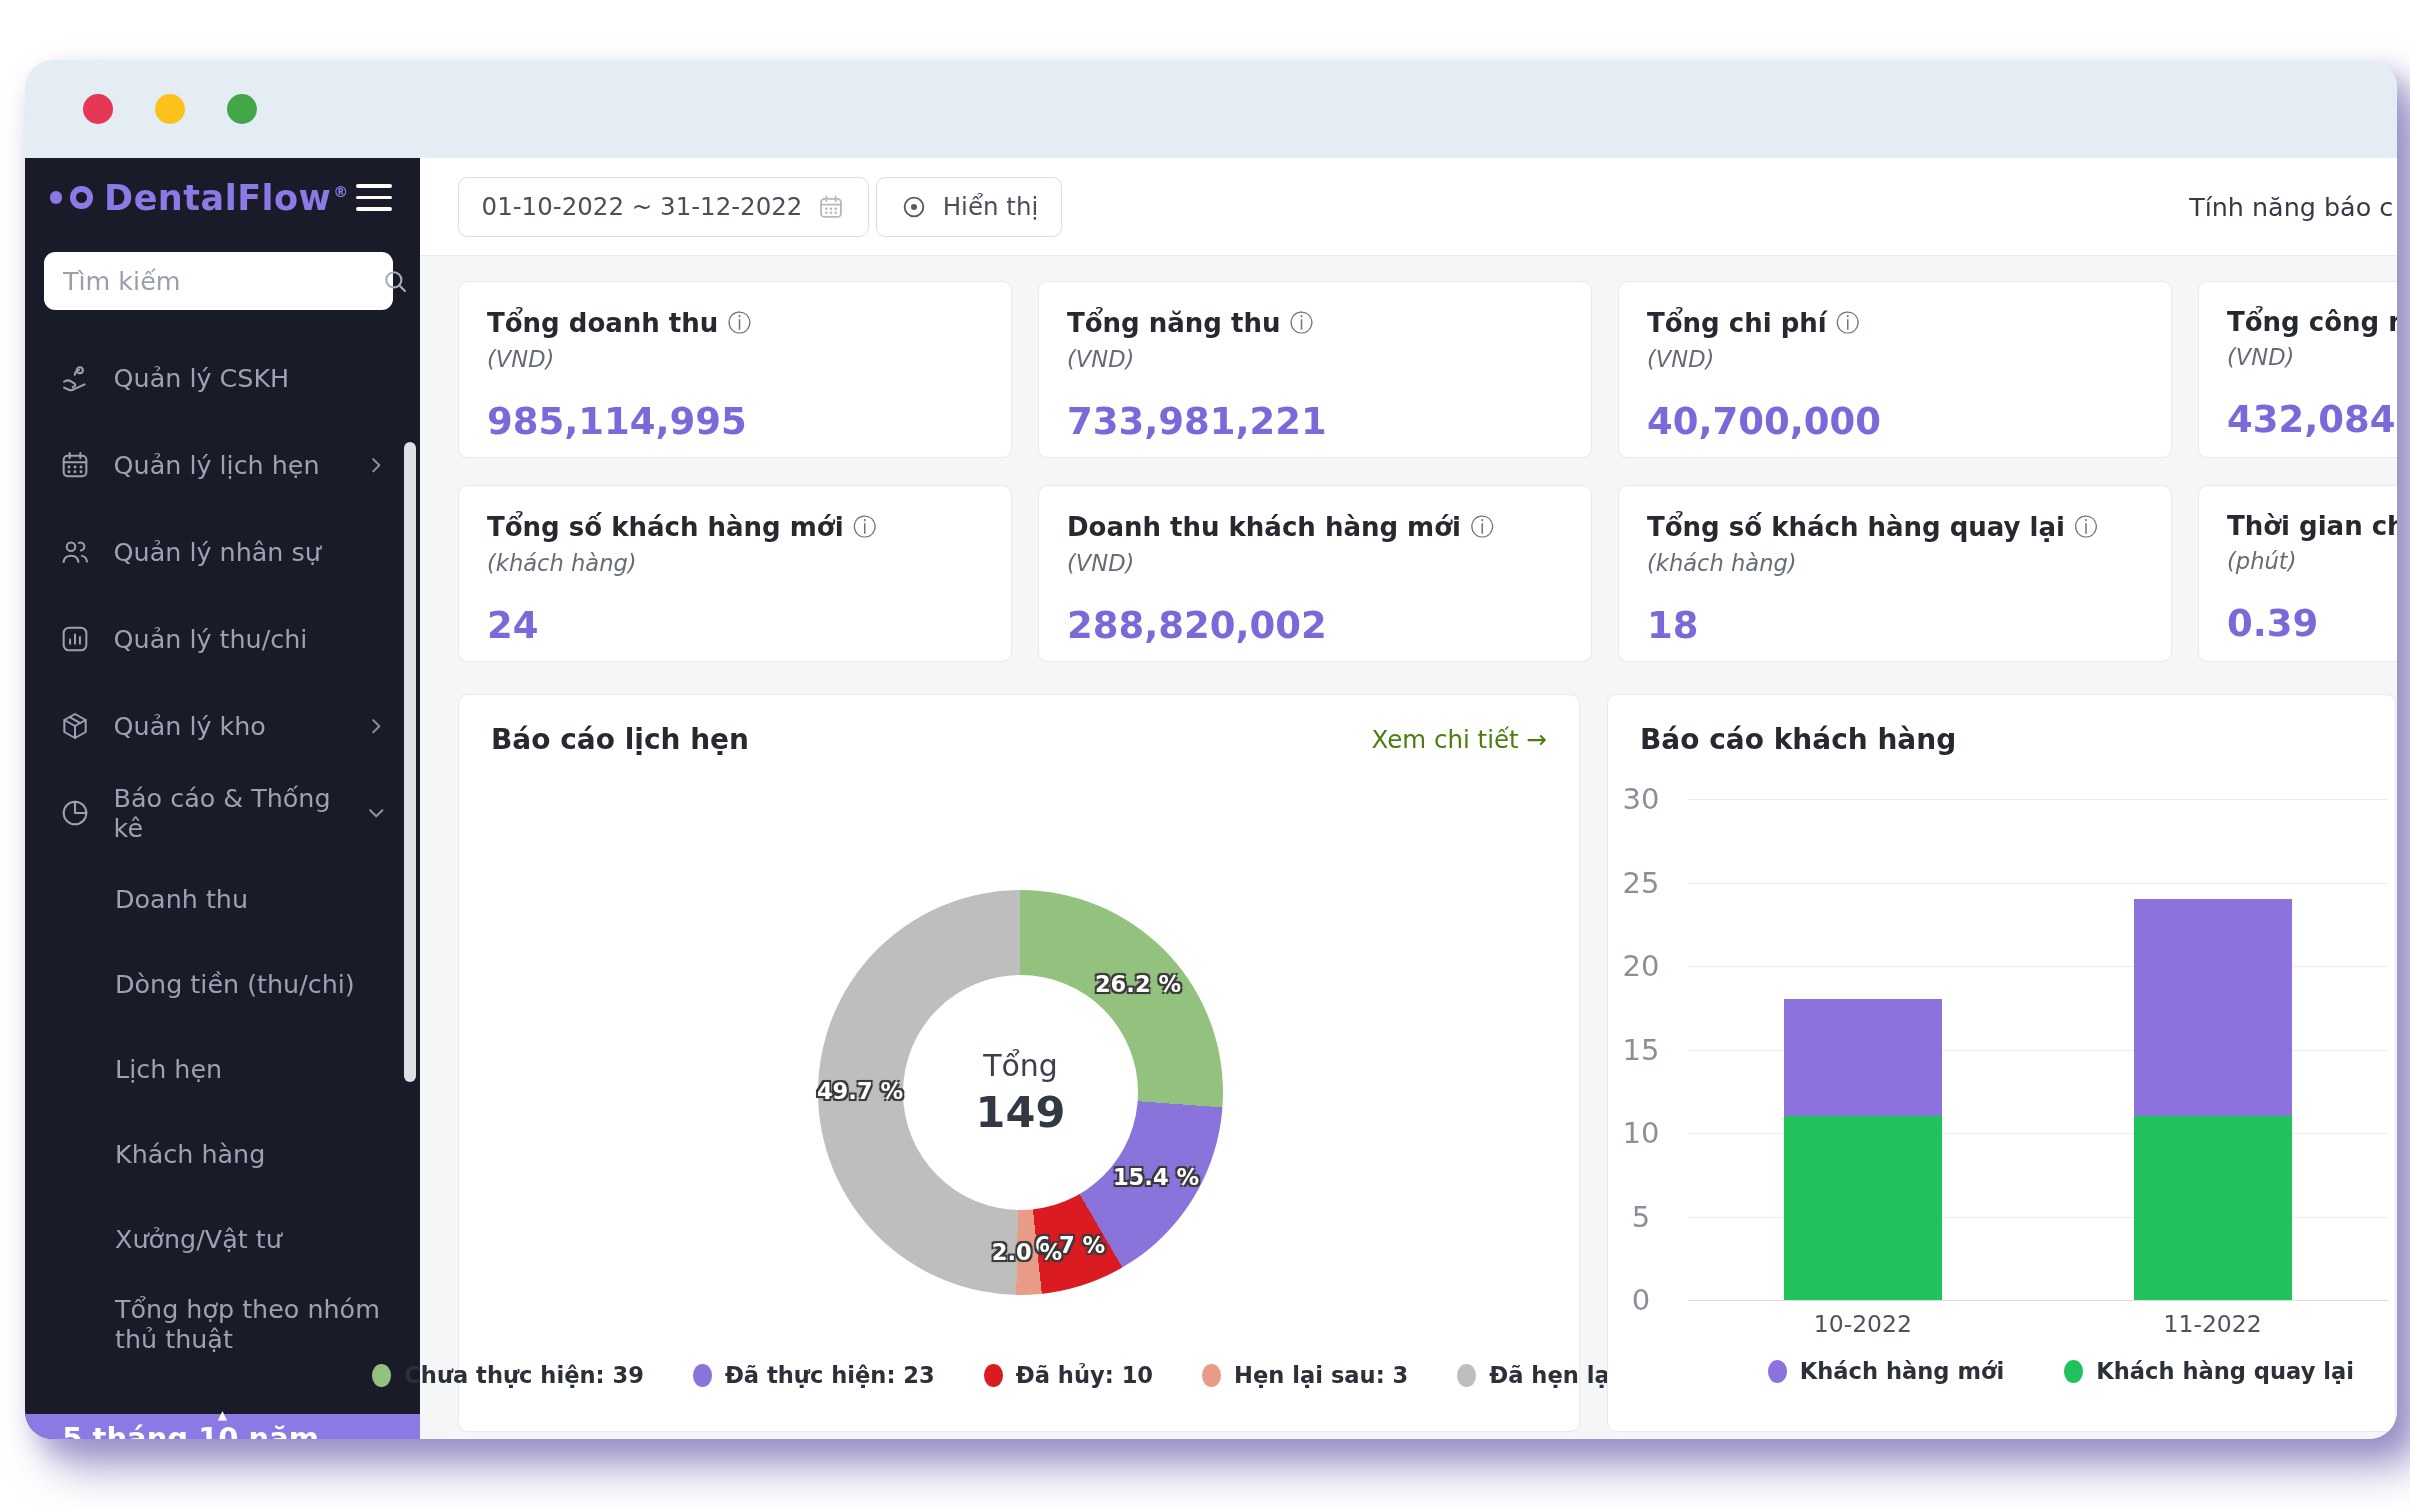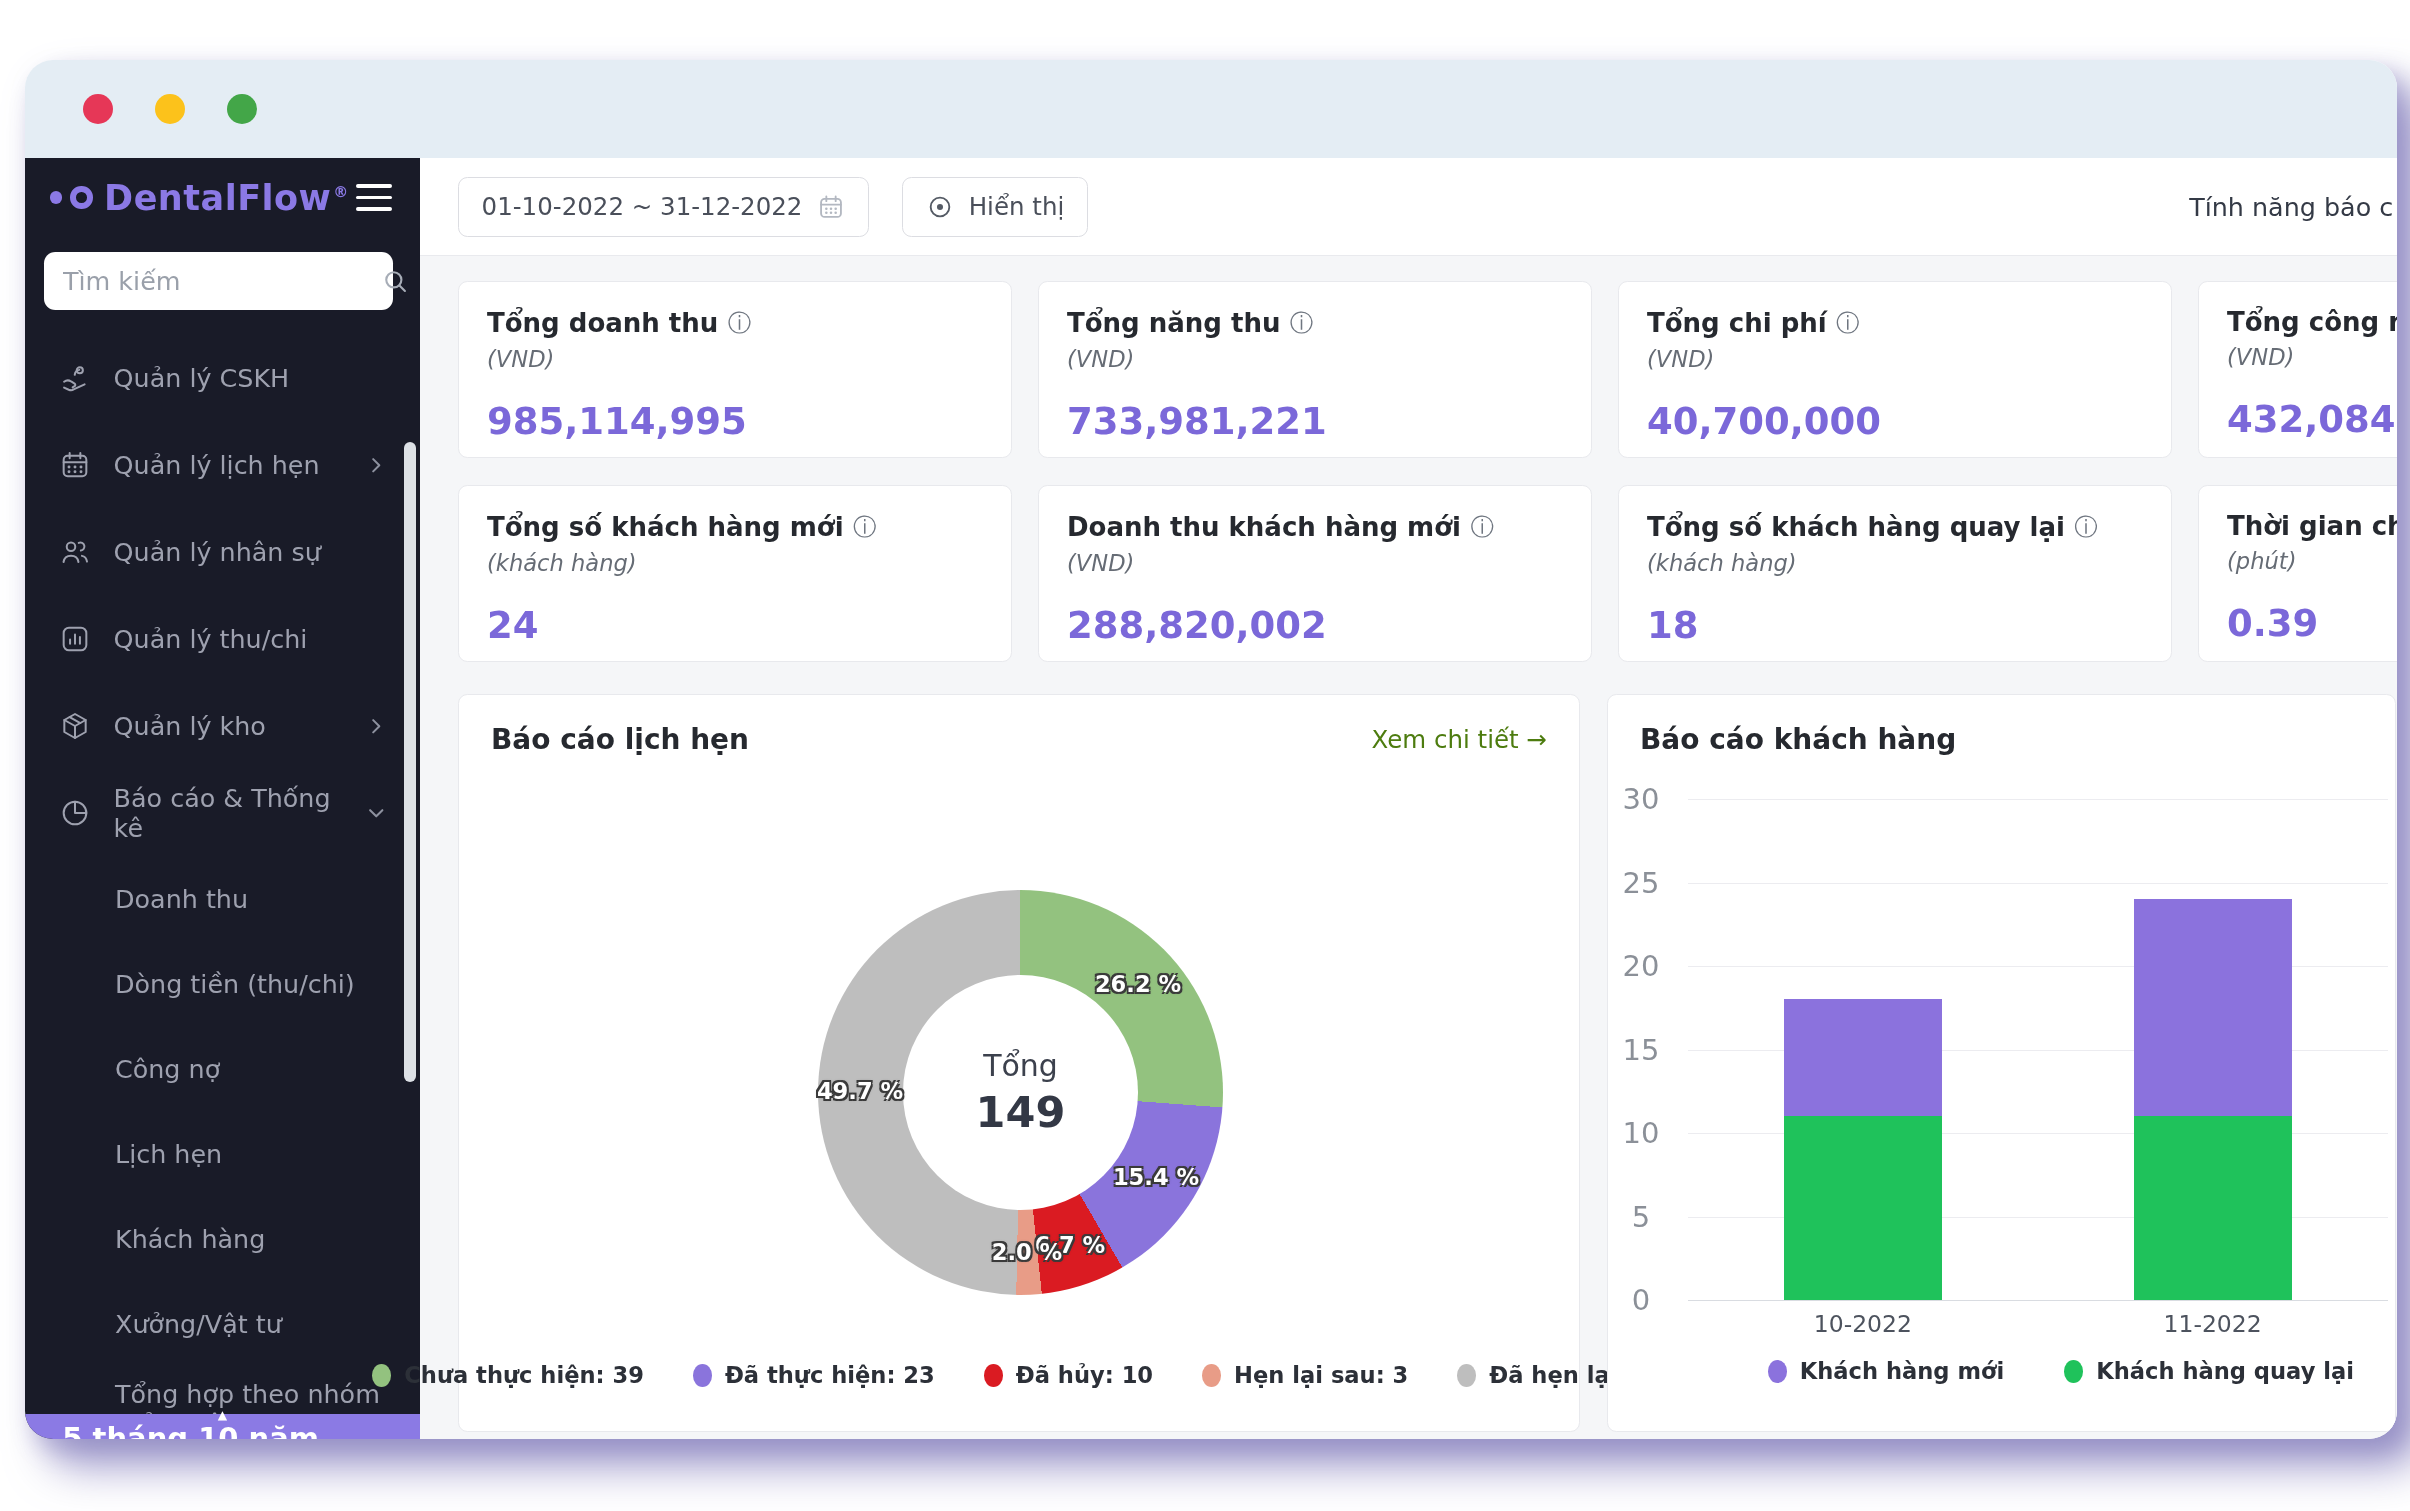--- a/index.html
+++ b/index.html
@@ -53,21 +53,21 @@
     display:flex; align-items:center; justify-content:space-between; padding:0 24.5px;
     border-radius:0 0 0 28px; color:#fff; }
   .datebar .chev { font-size:32px; line-height:1; cursor:pointer; }
   .datebar-center { display:flex; flex-direction:column; align-items:center; line-height:1; }
   .datebar-caret { font-size:12.2px; margin-bottom:2.8px; }
   .datebar-label { font-size:29px; font-weight:bold; }
 
   
   .main { flex:1; min-width:0; display:flex; flex-direction:column; background:#f5f6f8; }
   .toolbar { height:98px; flex:none; background:#fff; border-bottom:0.9px solid #e9eaee;
-    display:flex; align-items:center; gap:33px; padding:0 3.8px 0 38px; }
+    display:flex; align-items:center; gap:7px; padding:0 3.8px 0 38px; }
   .btn { height:60px; border:0.9px solid #dcdde2; border-radius:9.4px; background:#fff;
     display:flex; align-items:center; gap:15px; padding:0 22.6px; font-size:24.5px;
     color:#4a4f5a; cursor:pointer; white-space:nowrap; }
   .btn svg { width:28px; height:28px; stroke:#b3b8c1; fill:none; stroke-width:1.6;
     stroke-linecap:round; stroke-linejoin:round; }
   .btn.show-btn svg { stroke:#555b65; }
   .toolbar-right { margin-left:auto; font-size:25.4px; color:#343a46; white-space:nowrap; }
 
   .content { padding:25.4px 0 0 38px; }
   .stat-grid { display:grid; grid-template-columns:repeat(4,554px); gap:27px 26px; }
@@ -230,21 +230,20 @@
             </span>
             <span>Báo cáo &amp; Thống kê</span>
             <span class="nav-chev">
               <svg viewBox="0 0 24 24">
                 <path d="M6 9l6 6 6-6"></path>
               </svg>
             </span>
           </div>
           <div class="sub-item">Doanh thu</div>
           <div class="sub-item">Dòng tiền (thu/chi)</div>
-          <div class="sub-item">Công nợ</div>
           <div class="sub-item">Lịch hẹn</div>
           <div class="sub-item">Khách hàng</div>
           <div class="sub-item">Xưởng/Vật tư</div>
           <div class="sub-item">Tổng hợp theo nhóm thủ thuật</div>
         </div>
 
       <div class="side-scrollbar"></div>
 
       <div class="datebar">
         <span class="chev">‹</span>

